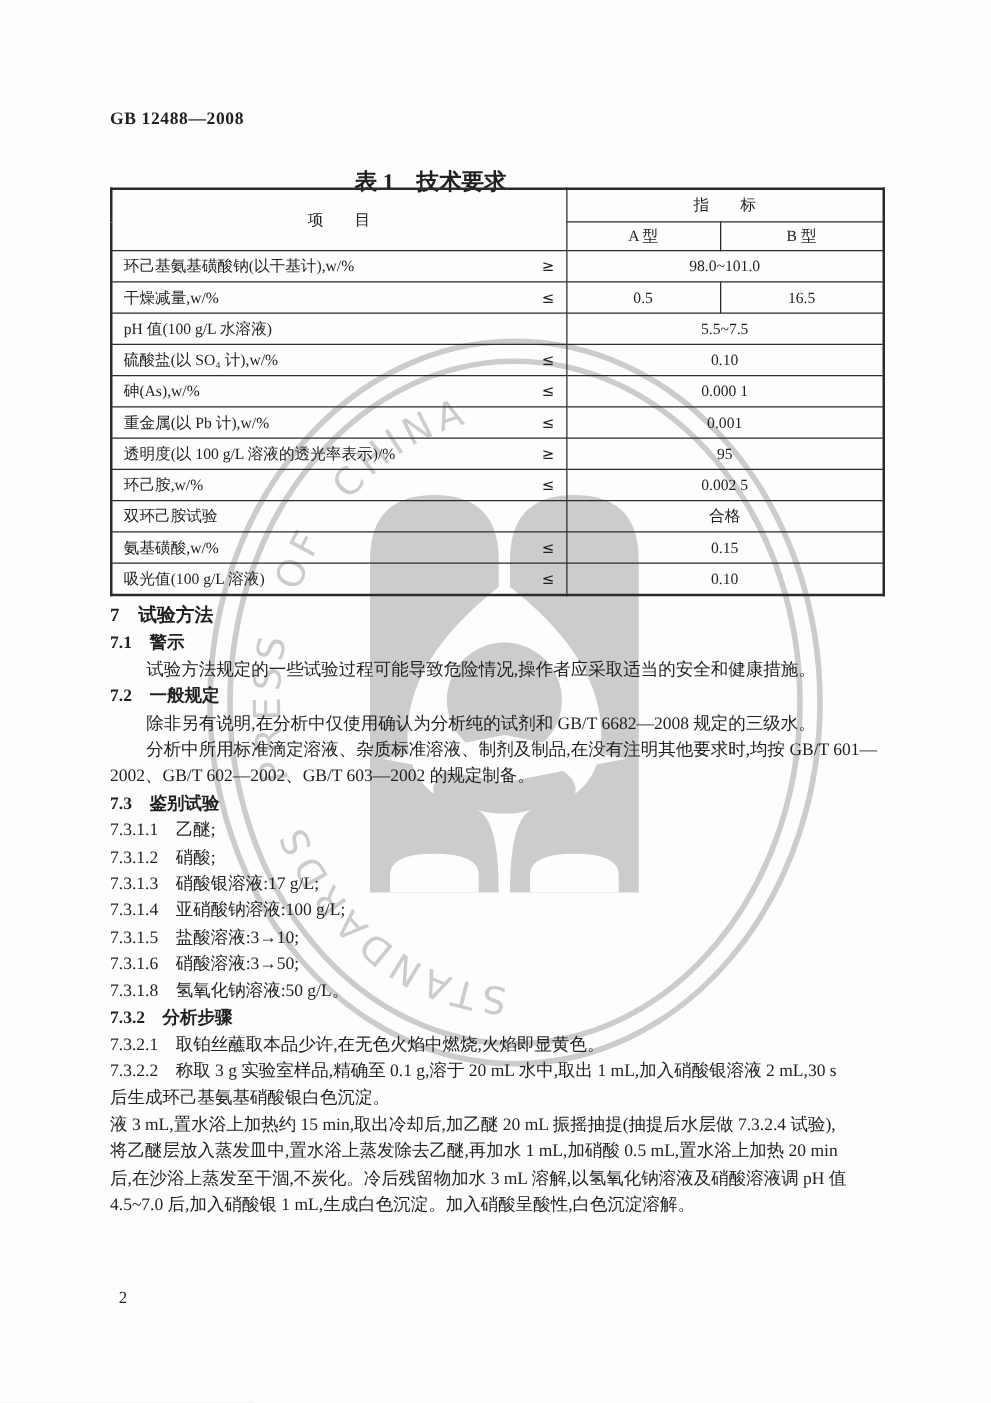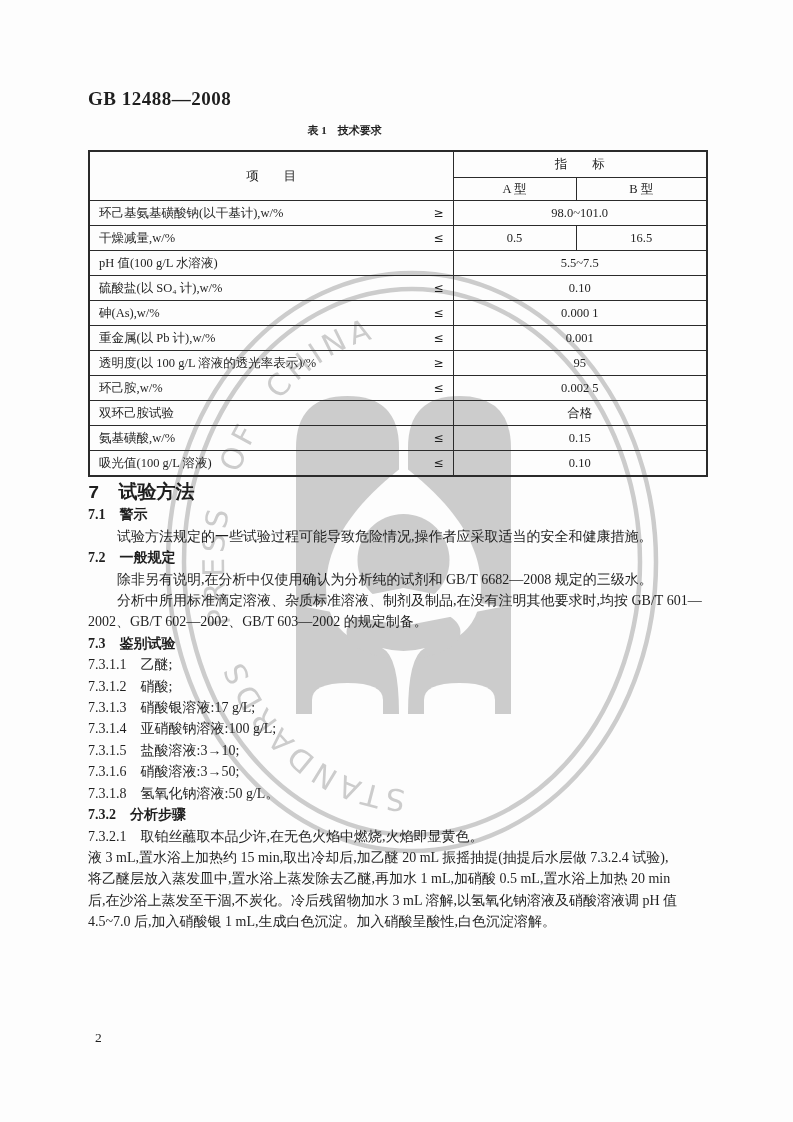--- a/index.html
+++ b/index.html
@@ -18,25 +18,25 @@
   .wm-ring{fill:none;stroke:var(--wm);stroke-width:4.5;}
   .wm-gray{fill:var(--wm);}
   .wm-white{fill:var(--bg);}
   .wm-text{
     fill:var(--wm);font-family:"DejaVu Sans","Liberation Sans",sans-serif;
     font-size:30px;letter-spacing:4.5px;word-spacing:20px;font-weight:500;
   }
   
   .doc-code{
     position:absolute;left:88px;top:88px;z-index:1;
-    font-weight:bold;font-size:19px;letter-spacing:.5px;
+    font-weight:bold;font-size:14px;letter-spacing:.5px;
   }
   .table-title{
-    position:absolute;left:0;top:123px;width:689px;text-align:center;z-index:1;
-    font-weight:bold;font-size:11px;
+    position:absolute;left:0;top:133px;width:689px;text-align:center;z-index:1;
+    font-weight:bold;font-size:18px;
   }
   .req-table{
     position:absolute;left:88px;top:150px;width:618px;z-index:1;
     border-collapse:collapse;font-size:12.5px;table-layout:fixed;
   }
   .req-table th,.req-table td{
     border:1px solid var(--border);font-weight:normal;padding:0;
     background:transparent;
   }
   .req-table{border:2px solid var(--border);padding-left:24px;}
@@ -44,21 +44,21 @@
   .hdr2{height:22px;text-align:center;margin-left:20px;}
   .c-item{text-align:right;margin-top:41px;}
   .item-flex{display:flex;justify-content:space-between;align-items:center;height:24px;padding:0 9px 0 9px;}
   .sym{font-family:"DejaVu Sans","Liberation Sans",sans-serif;font-size:12px;line-height:1;}
   .c-val{text-align:center;height:24px;}
   .content{
     position:absolute;left:88px;top:483px;width:622px;z-index:1;
     font-size:14px;line-height:21.4px;
   }
   .line{white-space:nowrap;}
-  .sec{font-weight:bold;font-size:19px;font-family:Liberation Mono, monospace;}
+  .sec{font-weight:bold;font-size:15px;}
   .sub{font-weight:bold;}
   .ind{padding-left:29px;}
   .page-num{
     position:absolute;left:95px;top:1030px;z-index:1;font-size:13.5px;
   }
 </style>
 </head>
 <body>
 
 <div class="page">
@@ -220,20 +220,22 @@
       <div class="line sub">7.3　鉴别试验</div>
       <div class="line txt">7.3.1.1　乙醚;</div>
       <div class="line txt">7.3.1.2　硝酸;</div>
       <div class="line txt">7.3.1.3　硝酸银溶液:17 g/L;</div>
       <div class="line txt">7.3.1.4　亚硝酸钠溶液:100 g/L;</div>
       <div class="line txt">7.3.1.5　盐酸溶液:3→10;</div>
       <div class="line txt">7.3.1.6　硝酸溶液:3→50;</div>
       <div class="line txt">7.3.1.8　氢氧化钠溶液:50 g/L。</div>
       <div class="line sub">7.3.2　分析步骤</div>
       <div class="line txt">7.3.2.1　取铂丝蘸取本品少许,在无色火焰中燃烧,火焰即显黄色。</div>
+      <div class="line txt">7.3.2.2　称取 3 g 实验室样品,精确至 0.1 g,溶于 20 mL 水中,取出 1 mL,加入硝酸银溶液 2 mL,30 s</div>
+      <div class="line txt">后生成环己基氨基硝酸银白色沉淀。</div>
       <div class="line txt">液 3 mL,置水浴上加热约 15 min,取出冷却后,加乙醚 20 mL 振摇抽提(抽提后水层做 7.3.2.4 试验),</div>
       <div class="line txt">将乙醚层放入蒸发皿中,置水浴上蒸发除去乙醚,再加水 1 mL,加硝酸 0.5 mL,置水浴上加热 20 min</div>
       <div class="line txt">后,在沙浴上蒸发至干涸,不炭化。冷后残留物加水 3 mL 溶解,以氢氧化钠溶液及硝酸溶液调 pH 值</div>
       <div class="line txt">4.5~7.0 后,加入硝酸银 1 mL,生成白色沉淀。加入硝酸呈酸性,白色沉淀溶解。</div>
     </div>
 
   <div class="page-num">2</div>
 
 </div>
 

